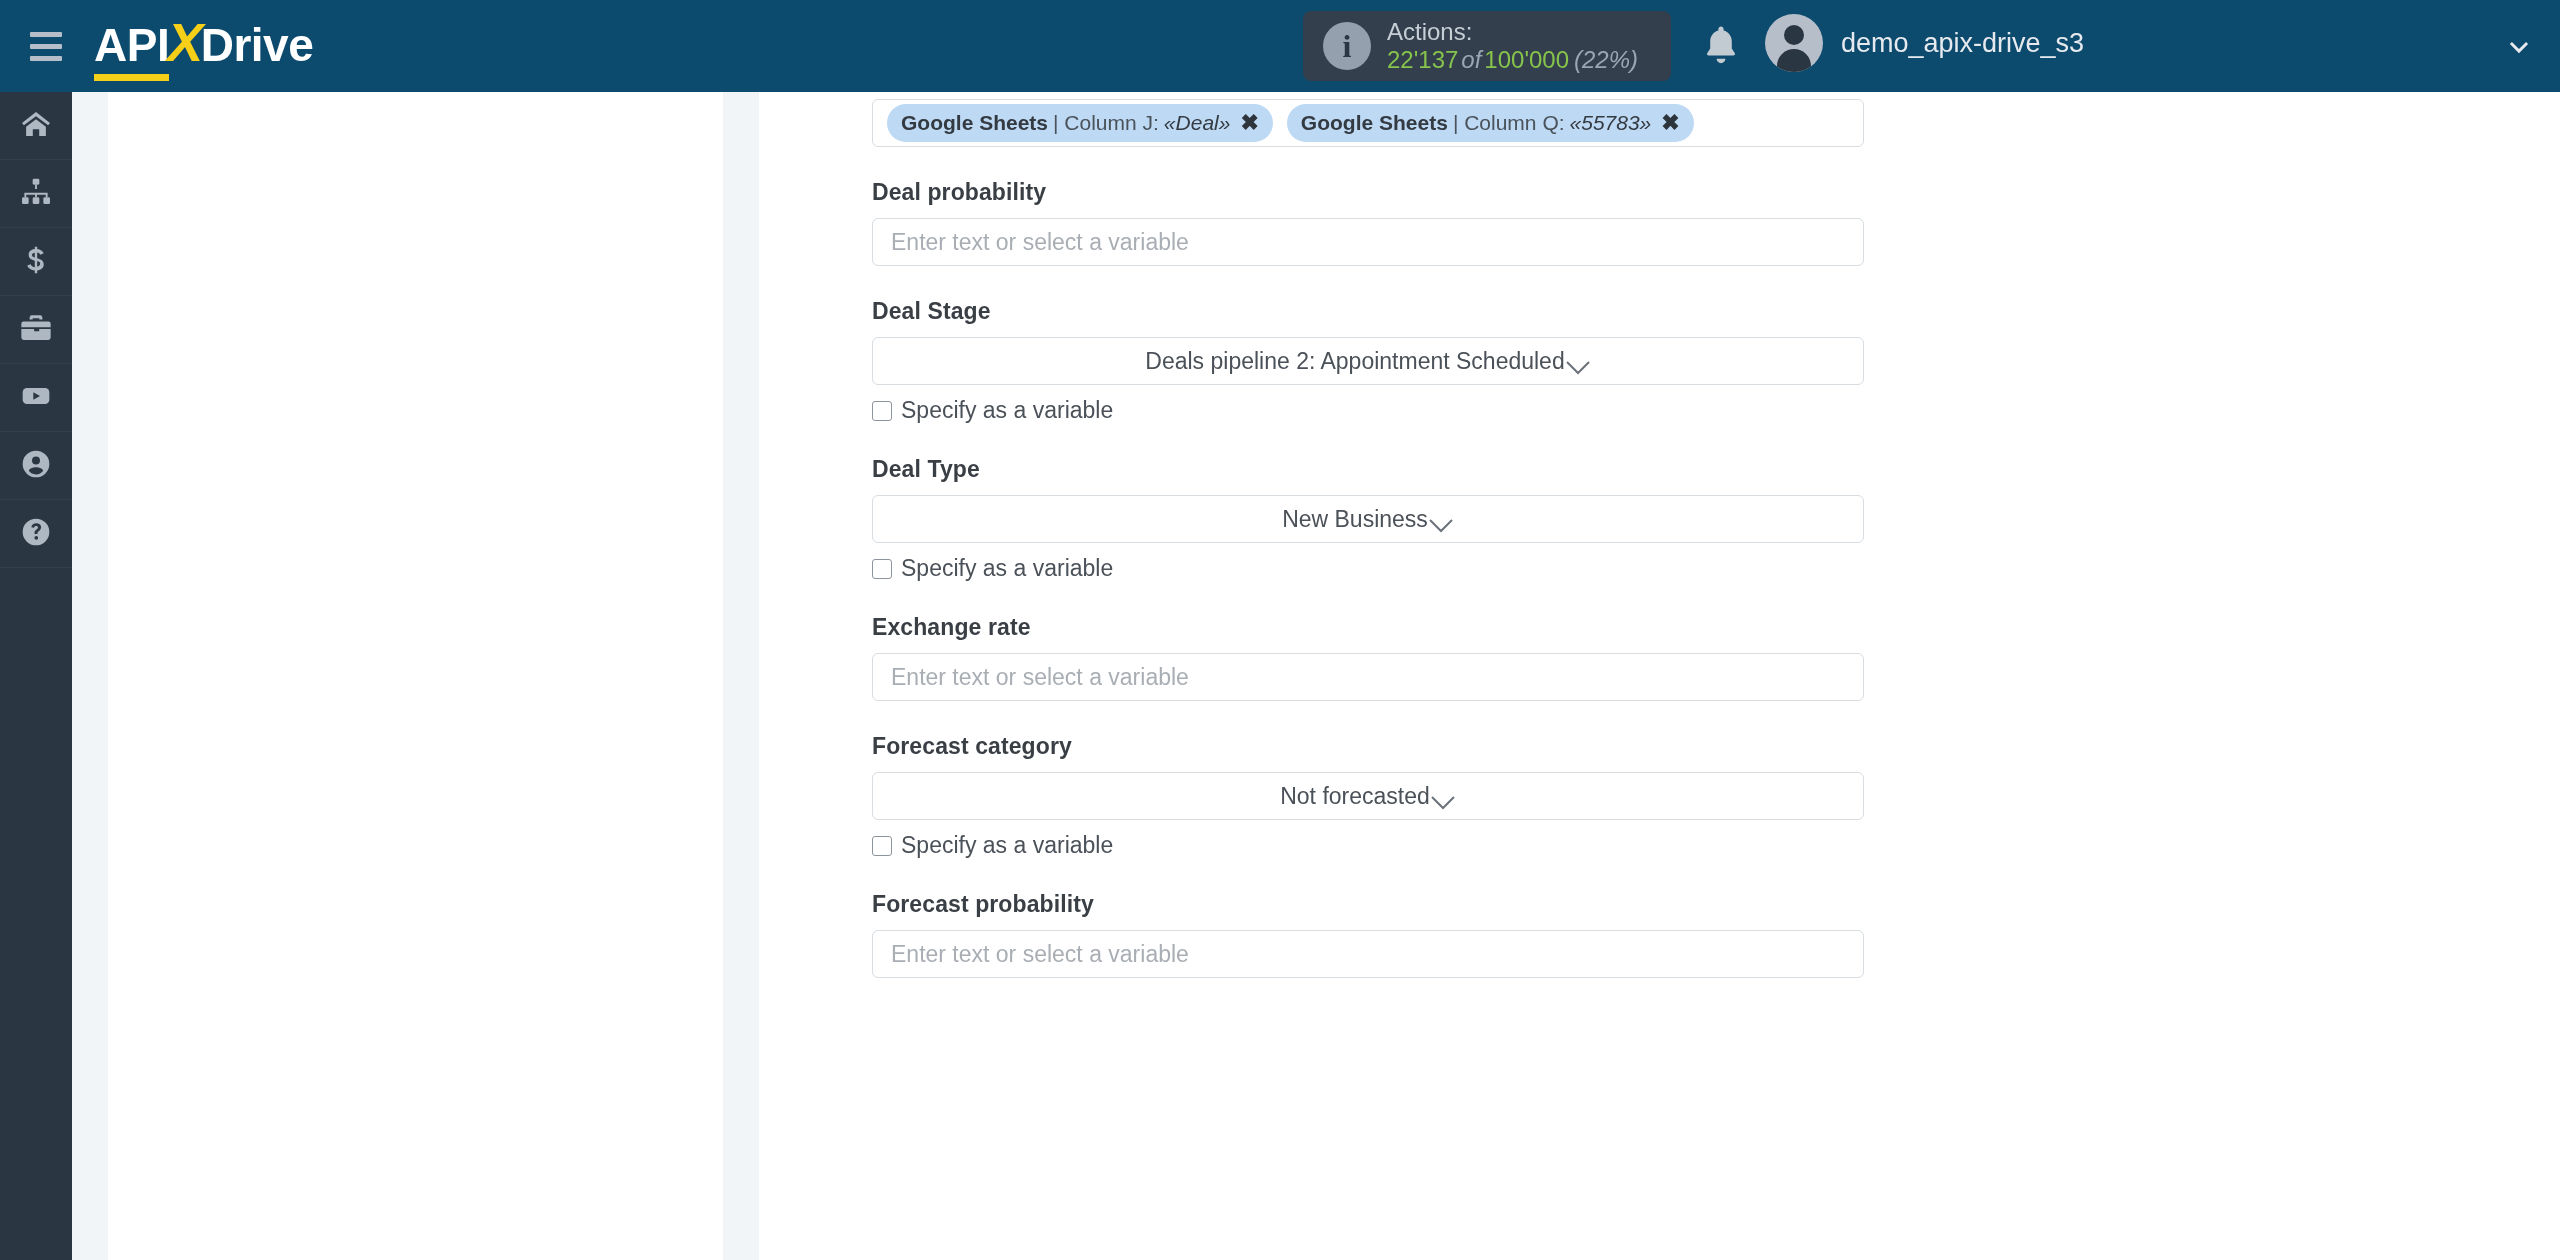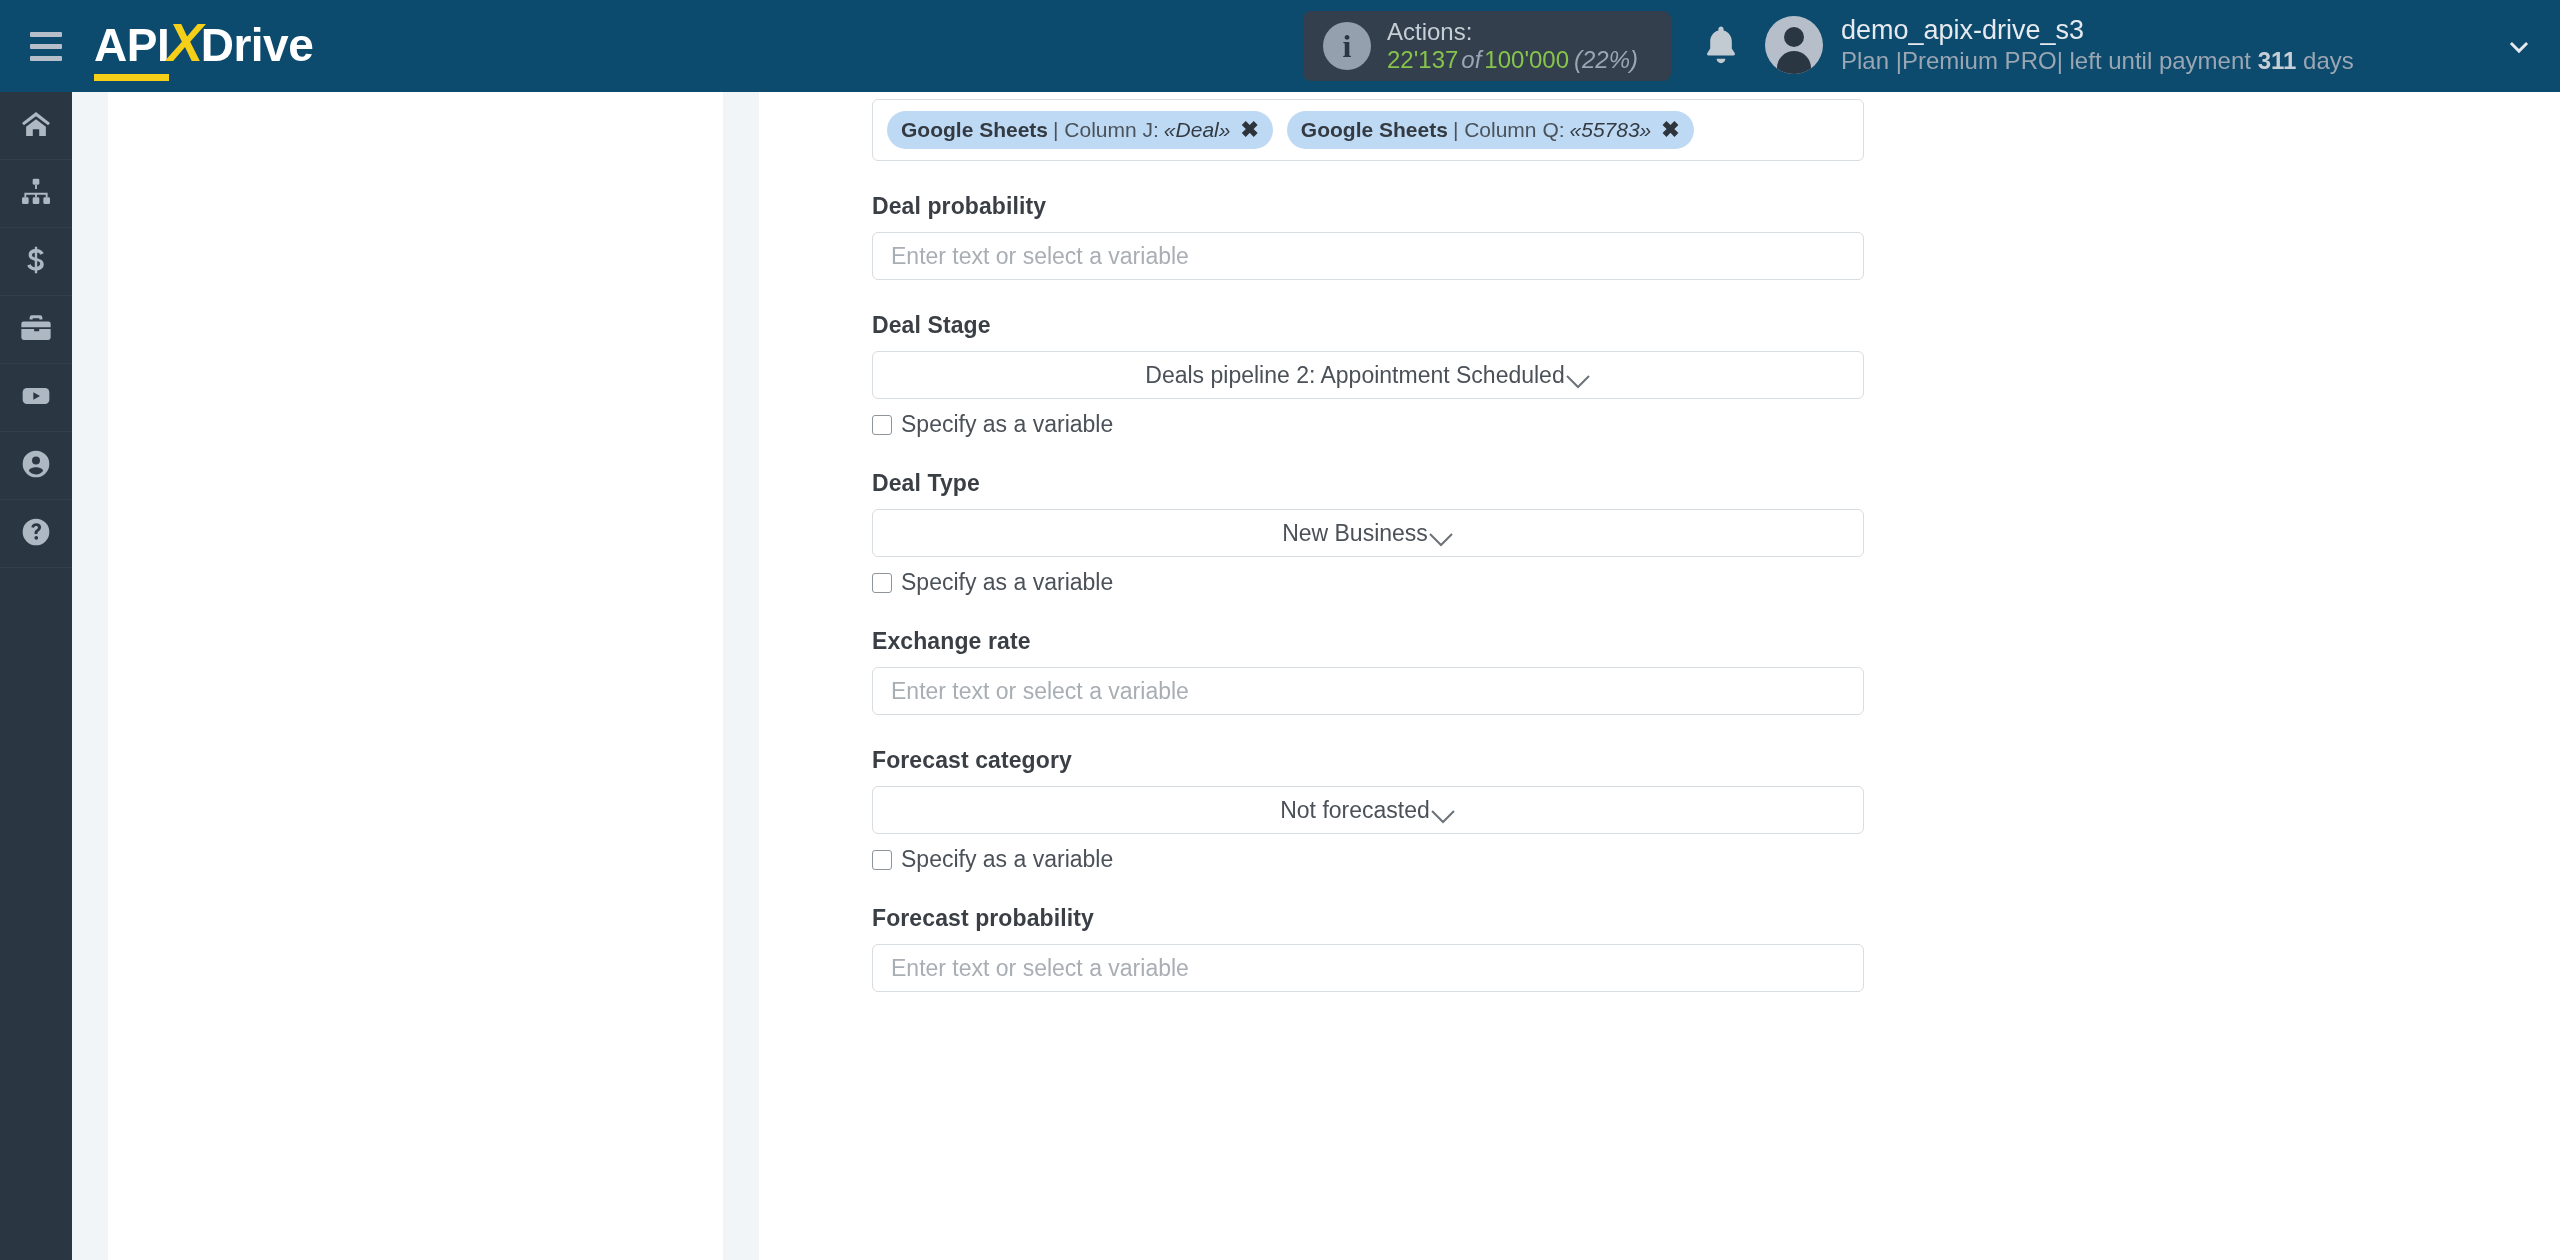--- a/index.html
+++ b/index.html
@@ -133,21 +133,21 @@
   }
   .control {
     width: 992px; height: 48px;
     border: 1px solid #d8dde1; border-radius: 6px;
     background: #ffffff;
     display: flex; align-items: center;
     padding: 0 18px;
     font-size: 23px; color: #4b5158;
   }
   .control.placeholder { color: #a9aeb4; }
-  .control.tags { height: 62px; gap: 14px; padding: 0 14px; }
+  .control.tags { height: 48px; gap: 14px; padding: 0 14px; }
   .select { justify-content: center; cursor: pointer; }
   .select .val { color: #4b5158; }
   .caret-dn {
     width: 26px; height: 15px; flex: none;
   }
   .tag {
     background: #bed9f3; border-radius: 20px;
     height: 38px; display: flex; align-items: center;
     padding: 0 14px; font-size: 21px; color: #333a41;
     white-space: nowrap; cursor: default;
@@ -197,25 +197,20 @@
     <svg width="48" height="48" viewBox="0 0 24 24">
         <path fill="#c2cad2" d="M12 2.2c-.7 0-1.3.6-1.3 1.3v.7C8.3 4.8 6.6 7 6.6 9.6v3.6l-1.5 2.4c-.3.5.1 1.1.7 1.1h12.4c.6 0 1-.6.7-1.1l-1.5-2.4V9.6c0-2.6-1.7-4.8-4.1-5.4v-.7c0-.7-.6-1.3-1.3-1.3z"></path>
         <path fill="#c2cad2" d="M9.8 18.4c0 1.2 1 2.2 2.2 2.2s2.2-1 2.2-2.2z"></path>
       </svg>
   </div>
 
   <div class="user-block">
     <div class="avatar"></div>
     <div>
       <div class="user-name">demo_apix-drive_s3</div>
-      <div class="user-plan">
-        <span>Plan |</span><span>Premium PRO</span><span>| left until payment</span>
-        <b>311</b>
-        <span>days</span>
-      </div>
     </div>
   </div>
 
   <div class="hdr-caret">
     <svg width="34" height="26" viewBox="0 0 24 24">
         <path fill="#e6eaee" d="M5.5 8.2l6.5 6.6 6.5-6.6 1.9 2-8.4 8.5-8.4-8.5z"></path>
       </svg>
   </div>
 </div>
 

